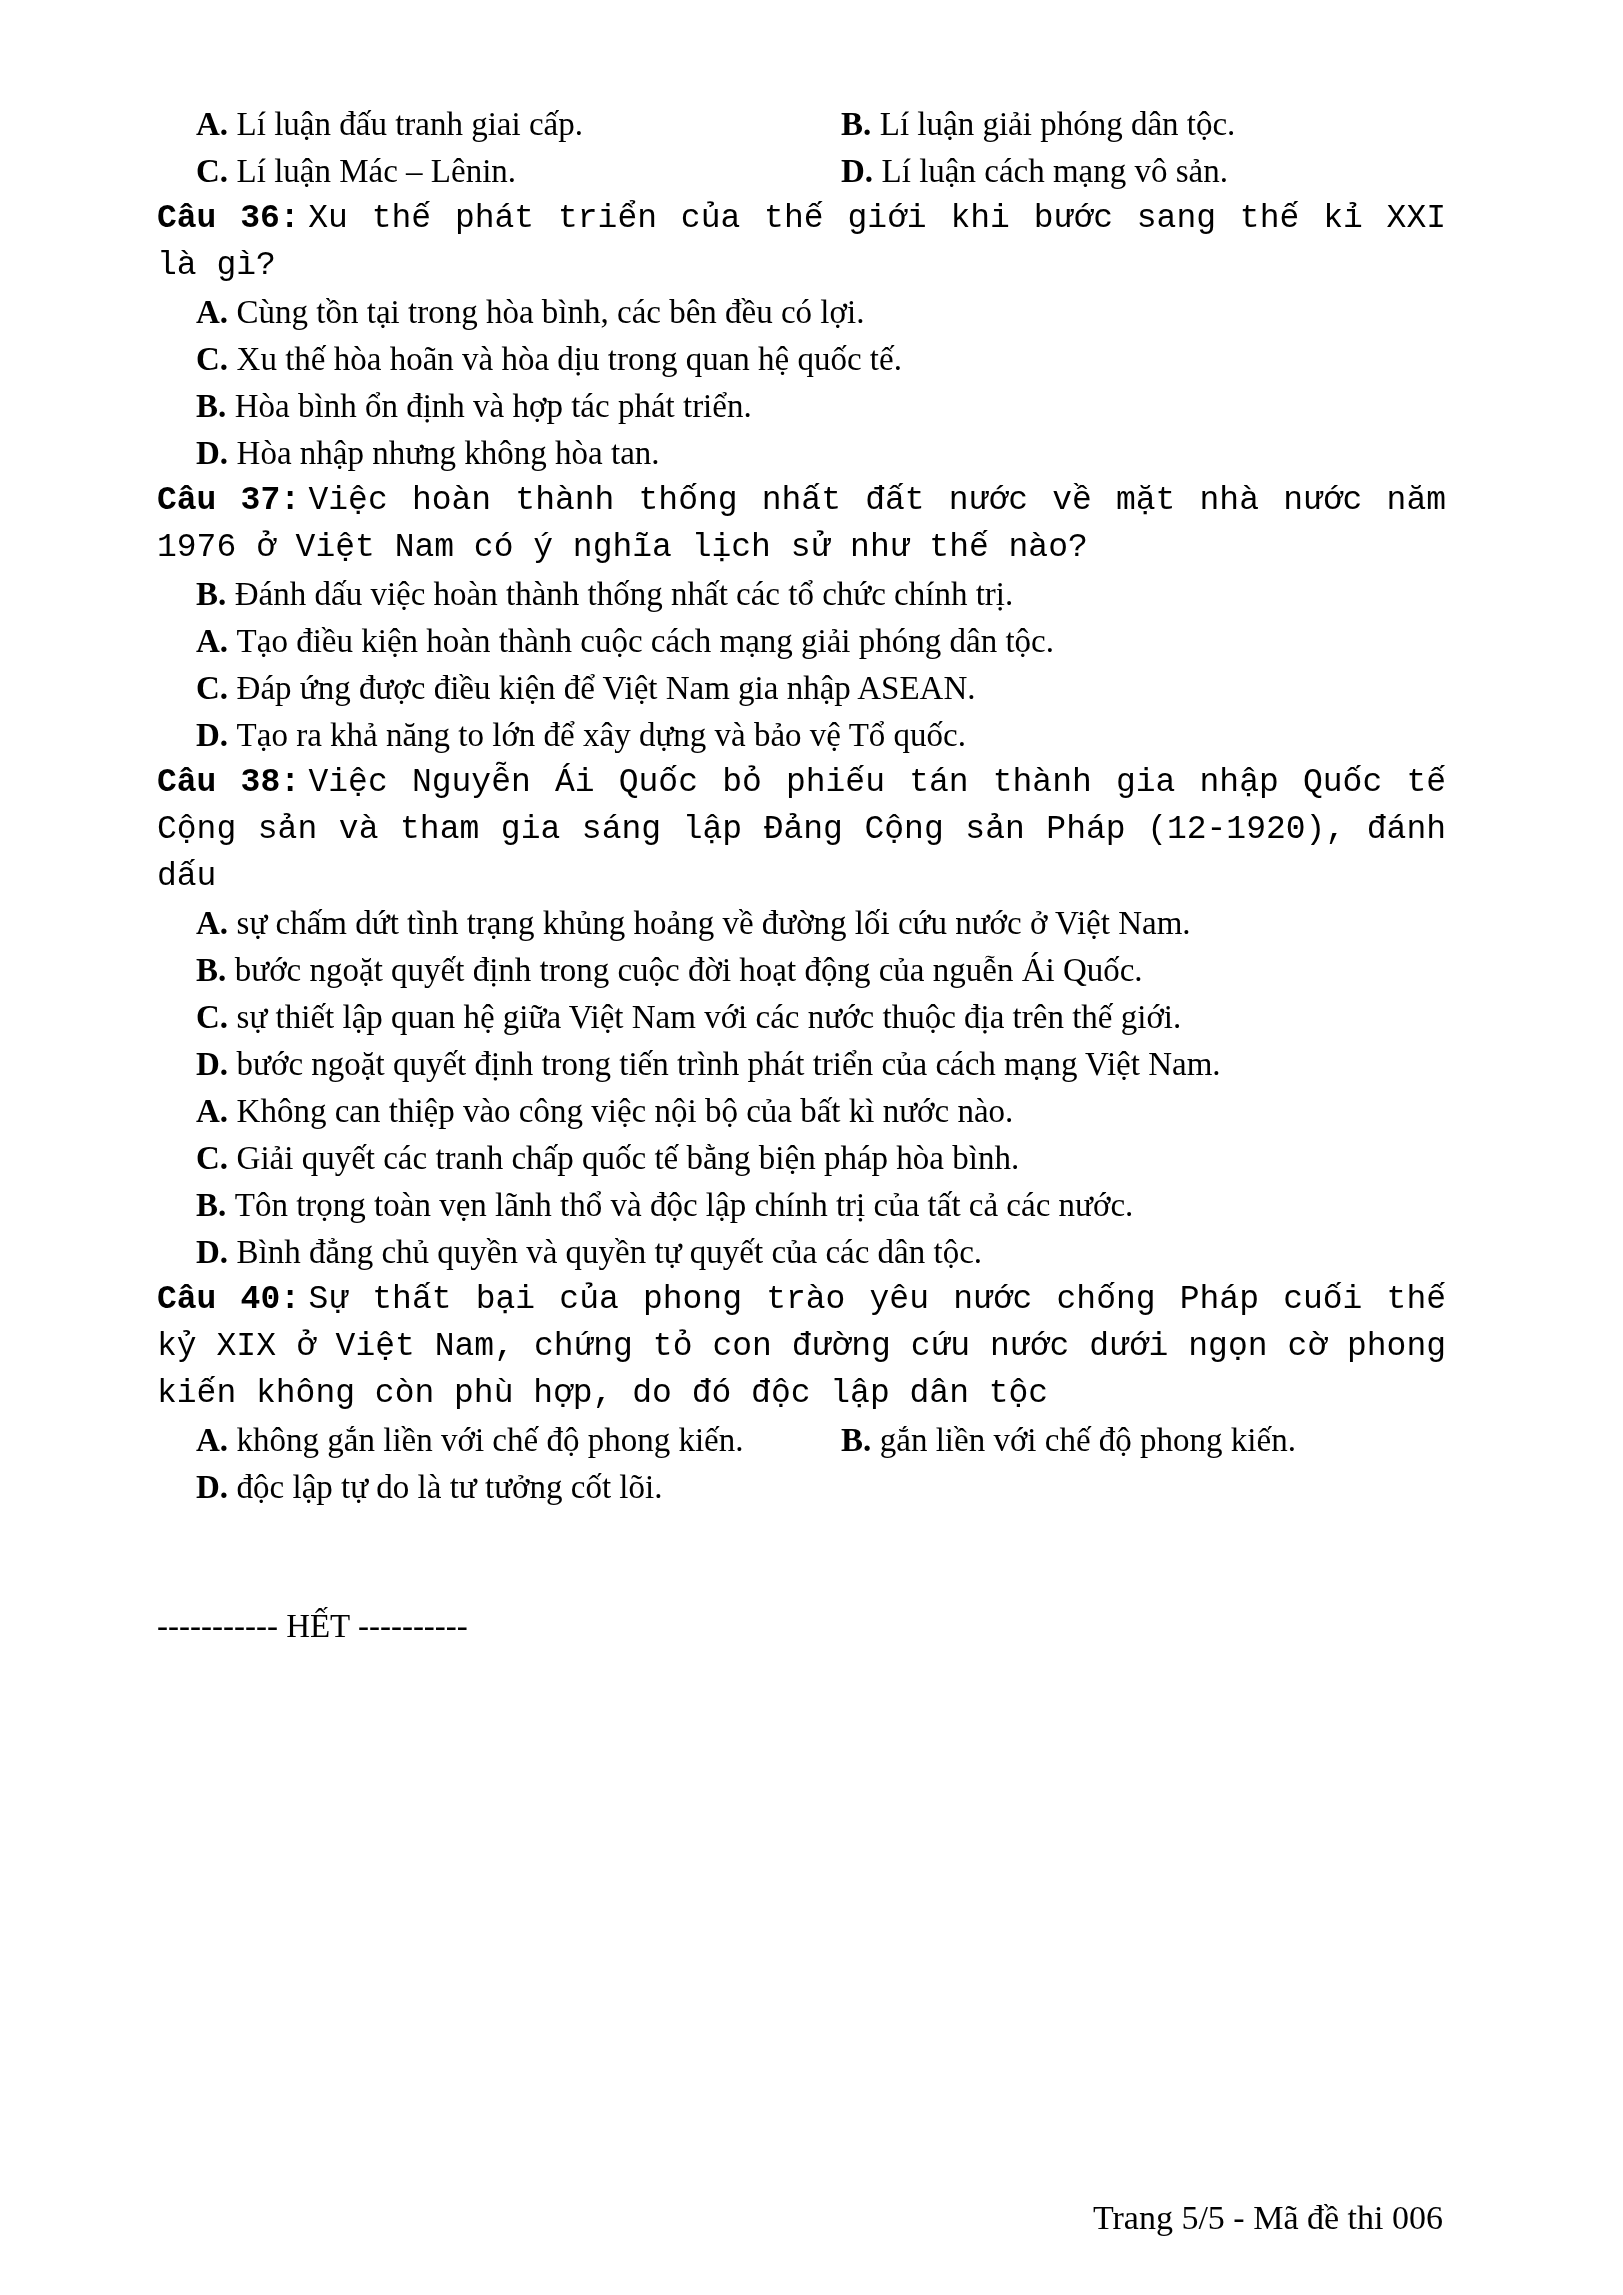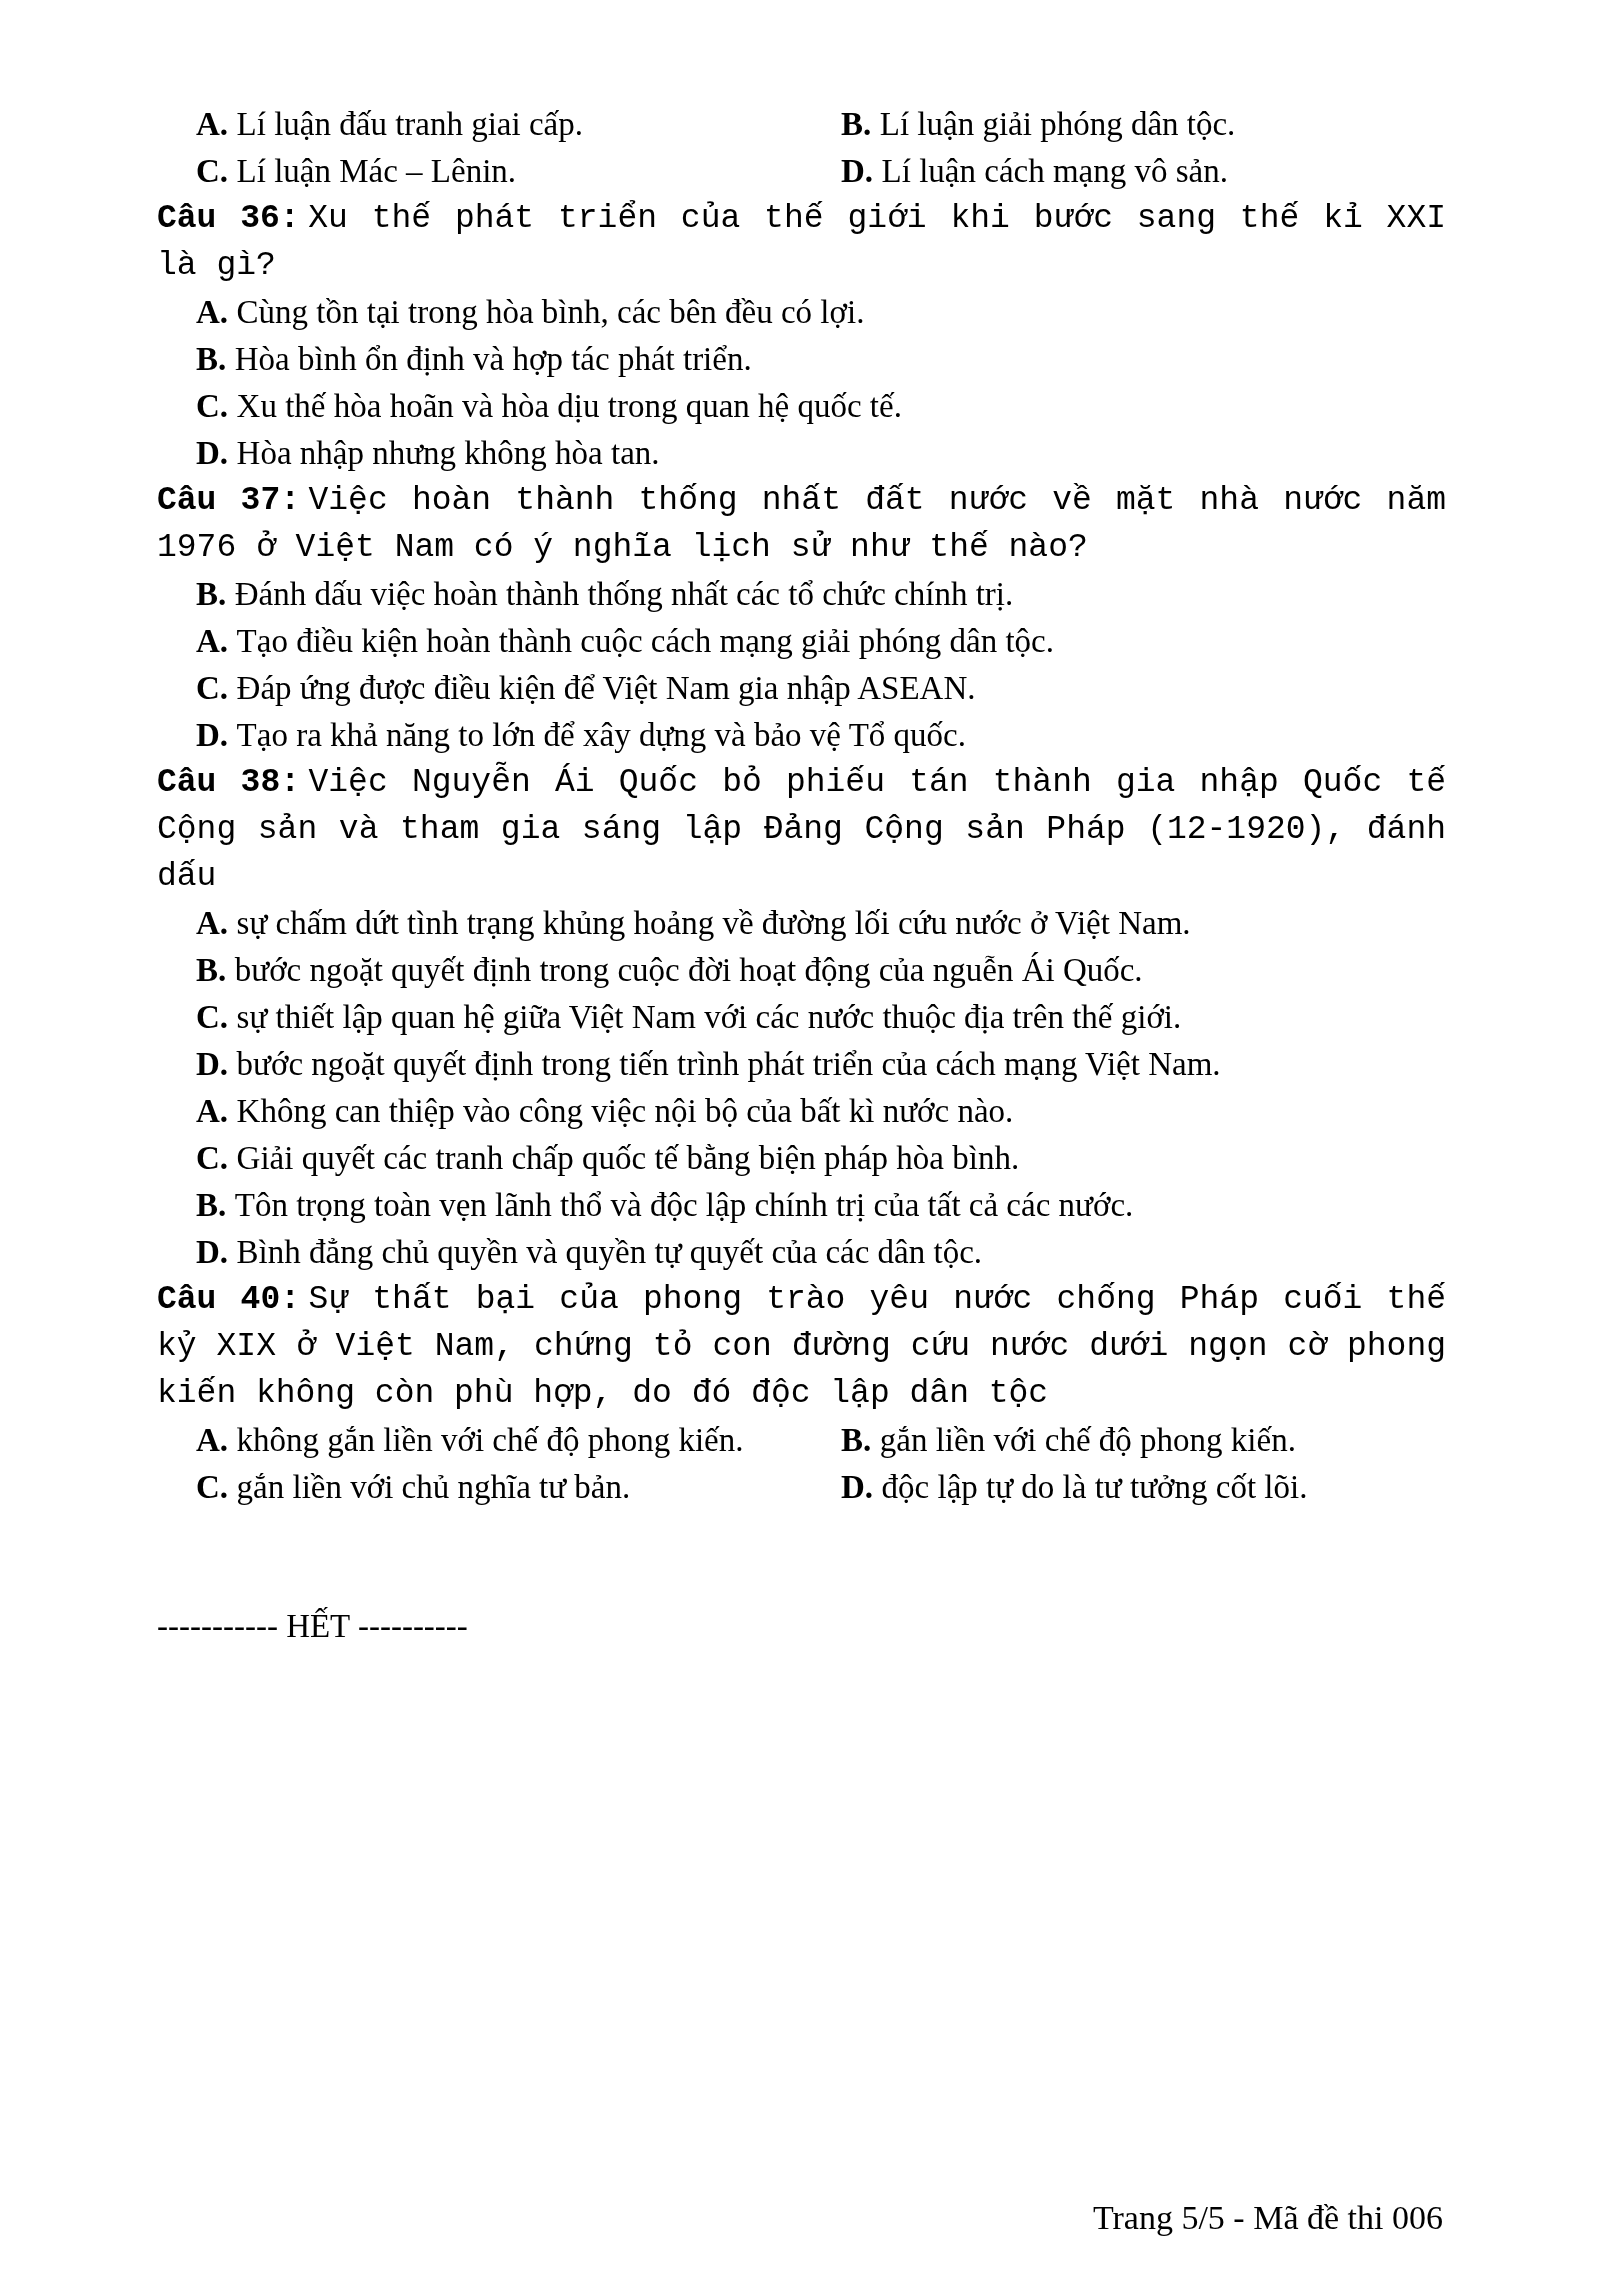--- a/index.html
+++ b/index.html
@@ -69,22 +69,22 @@
       <p class="opt"><span class="lbl">B.</span><span>Lí luận giải phóng dân tộc.</span></p>
     </div>
     <div class="two-col">
       <p class="opt"><span class="lbl">C.</span><span>Lí luận Mác – Lênin.</span></p>
       <p class="opt"><span class="lbl">D.</span><span>Lí luận cách mạng vô sản.</span></p>
     </div>
 
     <section>
       <p class="stem"><span class="lbl">Câu 36:</span><span>Xu thế phát triển của thế giới khi bước sang thế kỉ XXI là gì?</span></p>
       <p class="opt"><span class="lbl">A.</span><span>Cùng tồn tại trong hòa bình, các bên đều có lợi.</span></p>
+      <p class="opt"><span class="lbl">C.</span><span>Xu thế hòa hoãn và hòa dịu trong quan hệ quốc tế.</span></p>
       <p class="opt"><span class="lbl">B.</span><span>Hòa bình ổn định và hợp tác phát triển.</span></p>
-      <p class="opt"><span class="lbl">C.</span><span>Xu thế hòa hoãn và hòa dịu trong quan hệ quốc tế.</span></p>
       <p class="opt"><span class="lbl">D.</span><span>Hòa nhập nhưng không hòa tan.</span></p>
     </section>
 
     <section>
       <p class="stem"><span class="lbl">Câu 37:</span><span>Việc hoàn thành thống nhất đất nước về mặt nhà nước năm 1976  ở Việt Nam có ý nghĩa lịch sử như thế nào?</span></p>
       <p class="opt"><span class="lbl">B.</span><span>Đánh dấu việc hoàn thành thống nhất các tổ chức chính trị.</span></p>
       <p class="opt"><span class="lbl">A.</span><span>Tạo điều kiện hoàn thành cuộc cách mạng giải phóng dân tộc.</span></p>
       <p class="opt"><span class="lbl">C.</span><span>Đáp ứng được điều kiện để Việt Nam gia nhập ASEAN.</span></p>
       <p class="opt"><span class="lbl">D.</span><span>Tạo ra khả năng to lớn để xây dựng và bảo vệ Tổ quốc.</span></p>
     </section>
@@ -104,21 +104,20 @@
       <p class="opt"><span class="lbl">D.</span><span>Bình đẳng chủ quyền và quyền tự quyết của các dân tộc.</span></p>
     </section>
 
     <section>
       <p class="stem"><span class="lbl">Câu 40:</span><span>Sự thất bại của phong trào yêu nước chống Pháp cuối thế kỷ XIX ở Việt Nam, chứng tỏ con đường cứu nước dưới ngọn cờ phong kiến không còn phù hợp, do đó độc lập dân tộc</span></p>
       <div class="two-col">
         <p class="opt"><span class="lbl">A.</span><span>không gắn liền với chế độ phong kiến.</span></p>
         <p class="opt"><span class="lbl">B.</span><span>gắn liền với chế độ phong kiến.</span></p>
       </div>
       <div class="two-col">
-        <p class="opt"><span class="lbl">C.</span><span>gắn liền với chủ nghĩa tư bản.</span></p>
         <p class="opt"><span class="lbl">D.</span><span>độc lập tự do là tư tưởng cốt lõi.</span></p>
       </div>
     </section>
 
     <p class="end-marker">----------- HẾT ----------</p>
   </div>
 
   <div class="footer">Trang 5/5 - Mã đề thi 006</div>
 </div>
 

